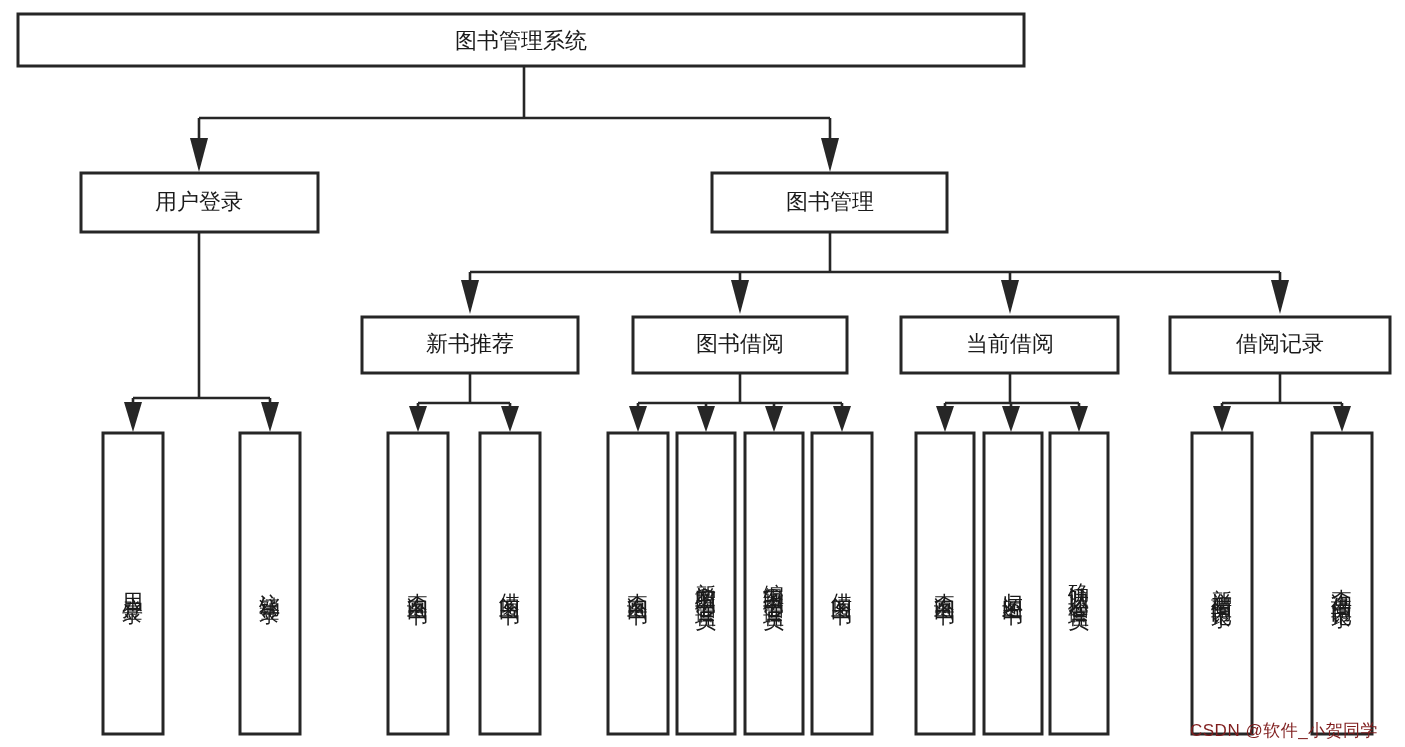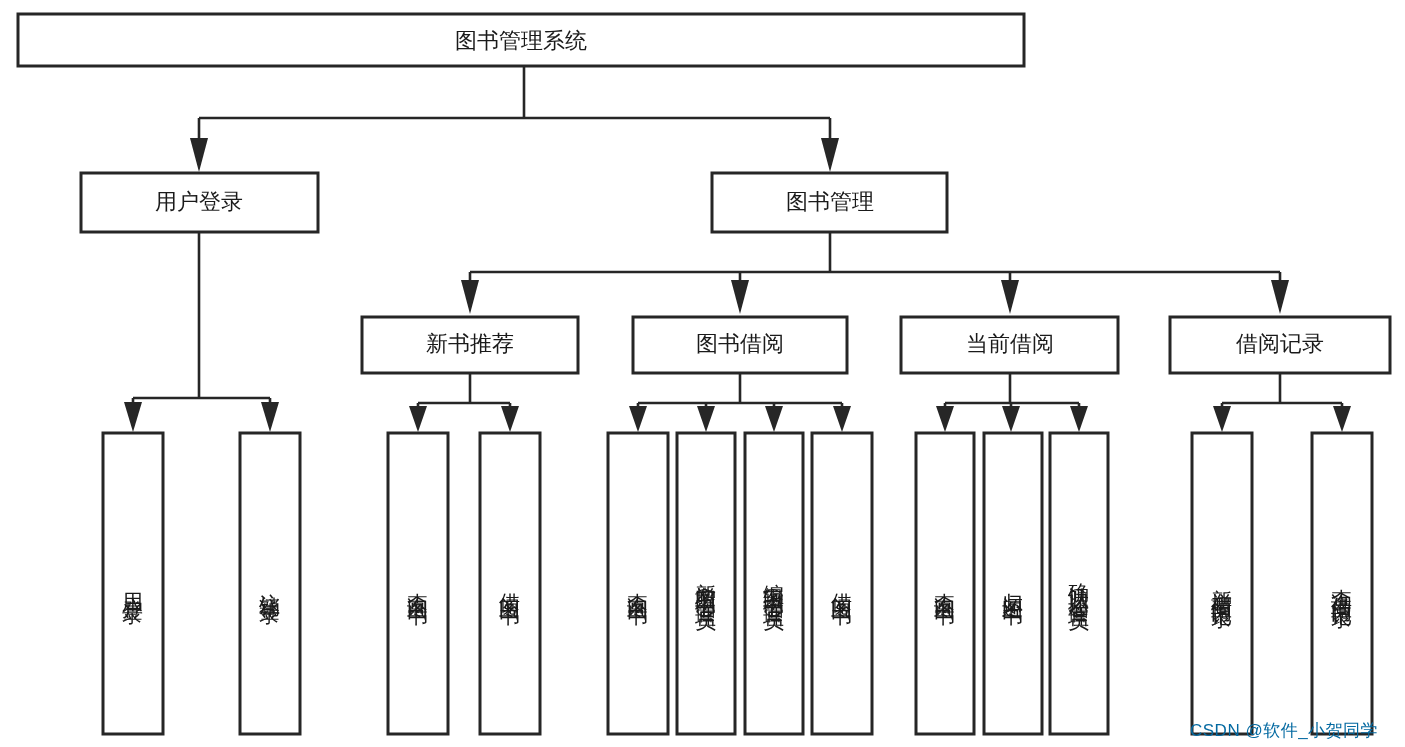--- a/index.html
+++ b/index.html
@@ -60,21 +60,21 @@
     display: flex;
     align-items: center;
     justify-content: center;
     white-space: nowrap;
     pointer-events: none;
   }
   .watermark {
     position: absolute;
     font-family: "Liberation Sans", "DejaVu Sans", sans-serif;
     font-size: 17px;
-    color: #0369a1;
+    color: #7f1d1d;
     white-space: nowrap;
     letter-spacing: 0.5px;
   }
 </style>
 </head>
 <body>
 
 <div id="diagram-root">
 
   <svg class="flow" viewBox="0 0 1405 747" xmlns="http://www.w3.org/2000/svg">

